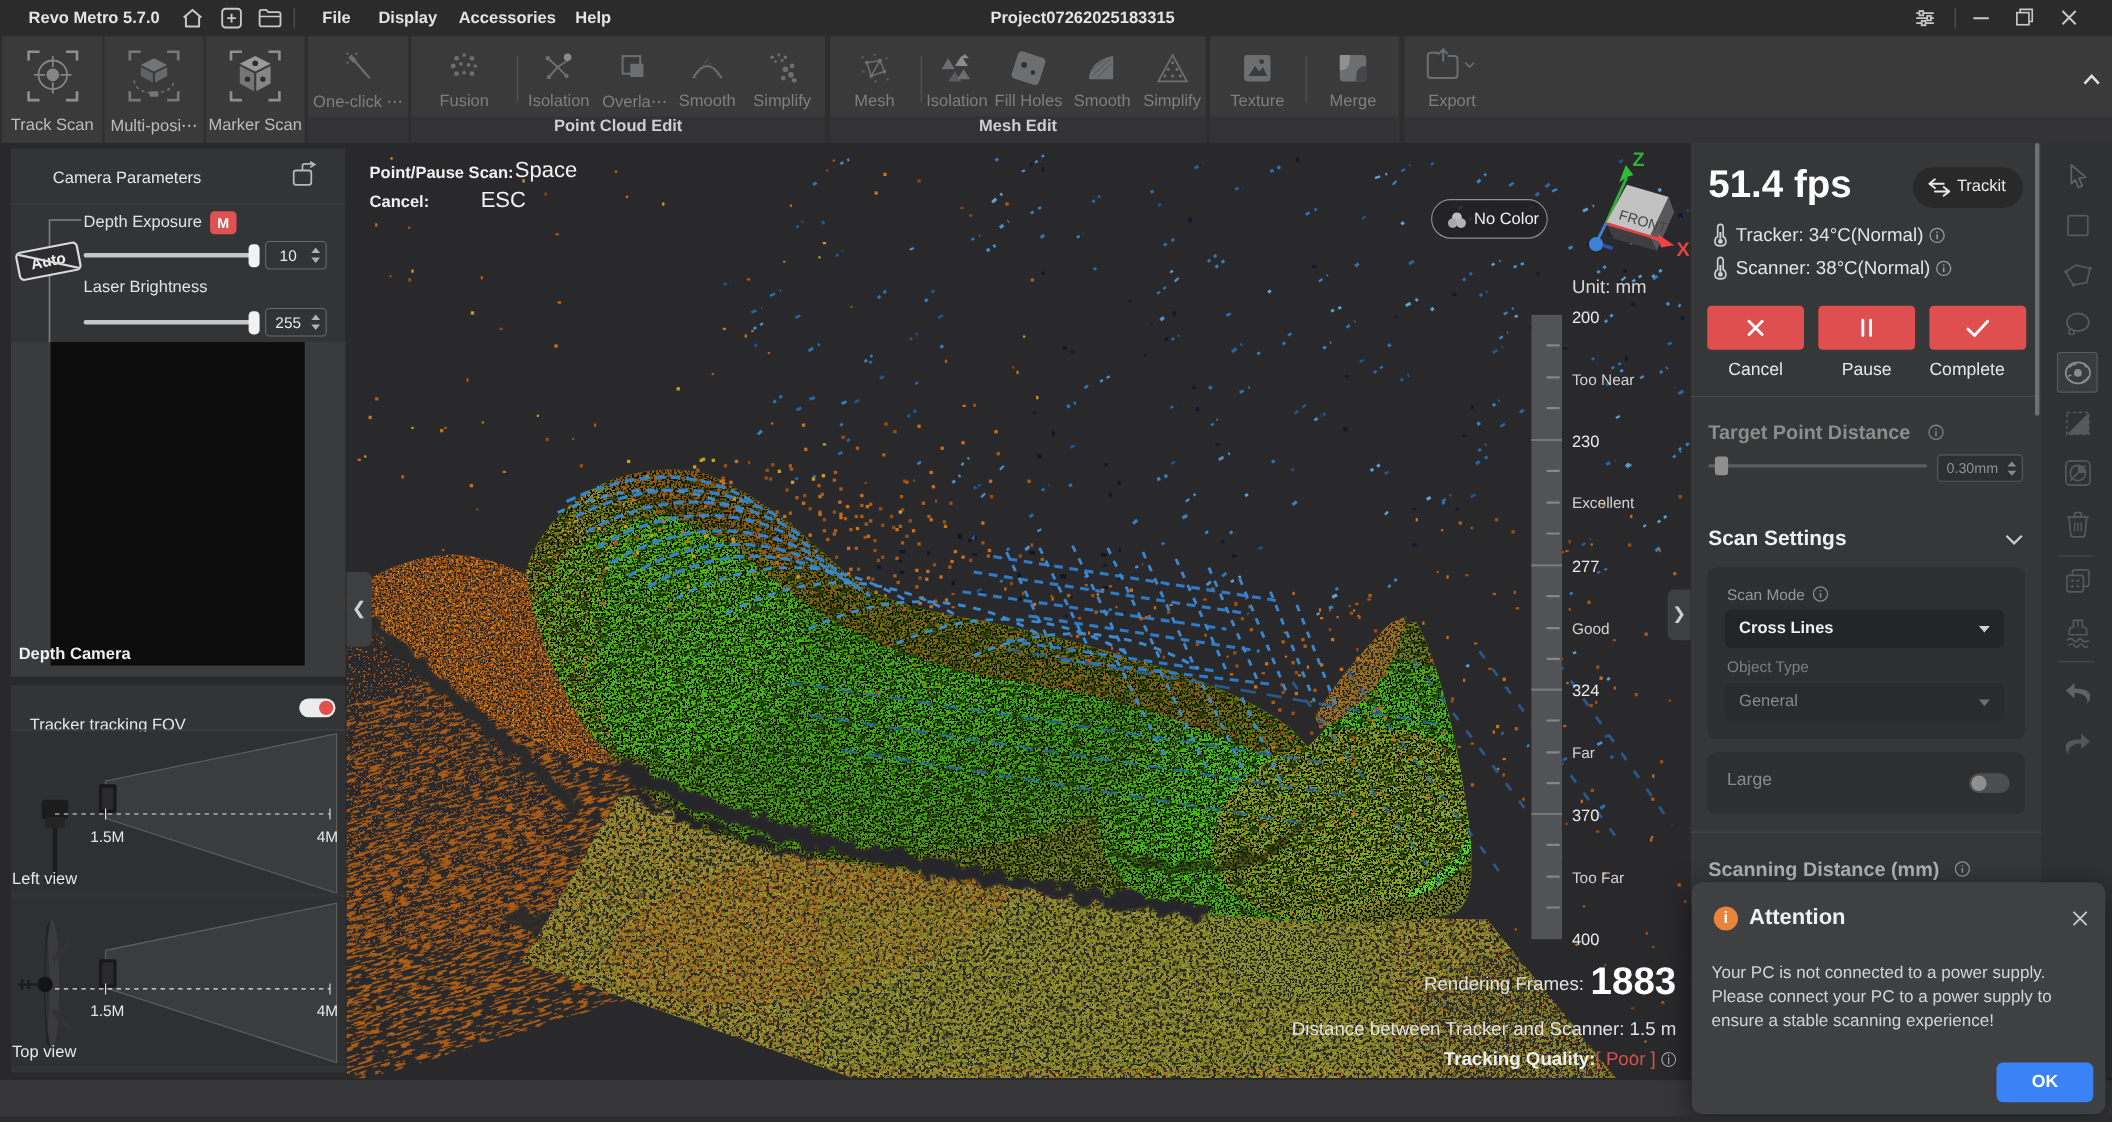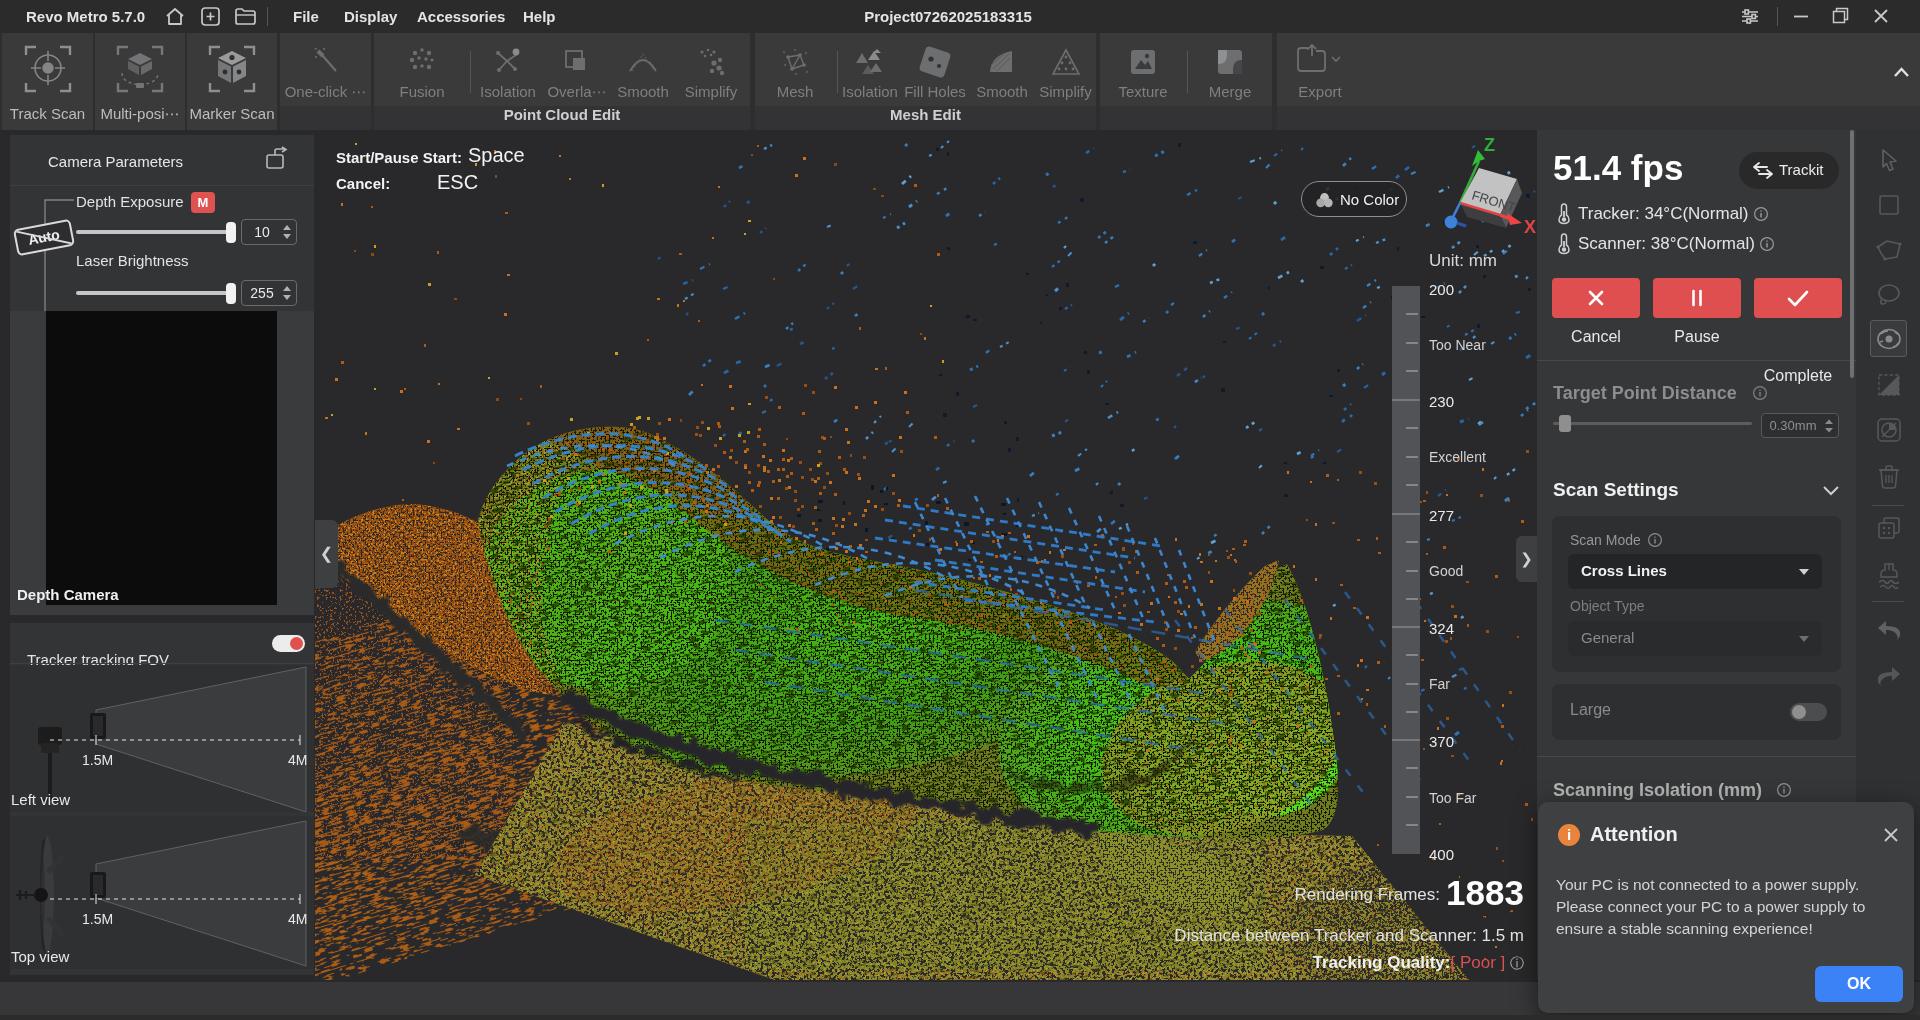--- a/index.html
+++ b/index.html
@@ -38,21 +38,21 @@
   </svg>
   <svg class="abs" style="left:234px;top:7px;" width="23" height="19" viewBox="0 0 23 19">
     <path d="M2 4 Q2 2 4 2 H8 L10 4 H19 Q21 4 21 6 V15 Q21 17 19 17 H4 Q2 17 2 15 Z" fill="none" stroke="#c8c8c8" stroke-width="1.7"></path>
     <path d="M2 8 H21" stroke="#c8c8c8" stroke-width="1.4"></path>
   </svg>
   <div class="abs" style="left:267px;top:7px;width:1px;height:19px;background:#555658;"></div>
   <div class="menu" style="left:293px;">File</div>
   <div class="menu" style="left:344px;">Display</div>
   <div class="menu" style="left:417px;">Accessories</div>
   <div class="menu" style="left:523px;">Help</div>
-  <div class="menu" style="left:828px;width:240px;text-align:center;">Project07262025183315</div>
+  <div class="menu" style="left:828px;width:240px;text-align:right;">Project07262025183315</div>
   <svg class="abs" style="left:1740px;top:7px;" width="20" height="19" viewBox="0 0 20 19">
     <g stroke="#c8c8c8" stroke-width="1.6">
       <path d="M2 5 H18 M2 9.5 H18 M2 14 H18"></path>
       <rect x="5" y="3" width="3.4" height="4" fill="#2b2b2c"></rect>
       <rect x="12" y="7.5" width="3.4" height="4" fill="#2b2b2c"></rect>
       <rect x="7" y="12" width="3.4" height="4" fill="#2b2b2c"></rect>
     </g>
   </svg>
   <div class="abs" style="left:1777px;top:7px;width:1px;height:19px;background:#555658;"></div>
   <svg class="abs" style="left:1793px;top:8px;" width="16" height="16" viewBox="0 0 16 16">
@@ -1581,21 +1581,21 @@
     <line x1="860" y1="490" x2="1000" y2="680"></line>
     <line x1="910" y1="480" x2="1050" y2="665"></line>
     <line x1="970" y1="470" x2="1105" y2="650"></line>
     <line x1="1030" y1="462" x2="1155" y2="632"></line>
     <line x1="1090" y1="456" x2="1205" y2="620"></line>
   </g>
 </g>
 </svg>
 
 
-<div class="abs" style="left:21px;top:19px;font-size:15px;font-weight:bold;color:#f2f2f2;">Start/Pause Start:</div>
+<div class="abs" style="left:21px;top:19px;font-size:15px;font-weight:bold;color:#f2f2f2;">Point/Pause Scan:</div>
 <div class="abs" style="left:153px;top:14px;font-size:20px;color:#f2f2f2;">Space</div>
 <div class="abs" style="left:21px;top:45px;font-size:15px;font-weight:bold;color:#f2f2f2;">Cancel:</div>
 <div class="abs" style="left:122px;top:41px;font-size:20px;color:#f2f2f2;">ESC</div>
 
 <div class="abs" style="left:986px;top:51px;width:106px;height:36px;border:1px solid #8f8f90;border-radius:19px;background:rgba(34,34,36,0.85);">
   <svg class="abs" style="left:12px;top:8px;" width="21" height="20" viewBox="0 0 21 20">
     <circle cx="10.5" cy="7.5" r="4.4" fill="#c0c0c0"></circle>
     <circle cx="6.7" cy="12.8" r="4.4" fill="#a8a8a8"></circle>
     <circle cx="14.3" cy="12.8" r="4.4" fill="#b4b4b4"></circle>
   </svg>
@@ -1711,21 +1711,21 @@
         <path d="M7.5 4 V18 M14.5 4 V18" stroke="#fff" stroke-width="2.6" stroke-linecap="round"></path>
       </svg>
   </div>
   <div class="abs" style="left:217px;top:148px;width:88px;height:40px;border-radius:4px;background:#e04f4f;">
     <svg class="abs" style="left:31px;top:9px;" width="26" height="22" viewBox="0 0 26 22">
         <path d="M4 12 L10 18 L22 5" stroke="#fff" stroke-width="2.6" fill="none" stroke-linecap="round" stroke-linejoin="round"></path>
       </svg>
   </div>
   <div class="abs" style="left:15px;top:198px;width:88px;text-align:center;font-size:16px;color:#e8e8e8;">Cancel</div>
   <div class="abs" style="left:116px;top:198px;width:88px;text-align:center;font-size:16px;color:#e8e8e8;">Pause</div>
-  <div class="abs" style="left:217px;top:198px;width:88px;text-align:center;font-size:16px;color:#e8e8e8;margin-top:39px;">Complete</div>
+  <div class="abs" style="left:217px;top:198px;width:88px;font-size:16px;color:#e8e8e8;">Complete</div>
 
   <div class="abs" style="left:0px;top:230px;width:319px;height:1px;background:#47484a;"></div>
 
   <div class="abs" style="left:16px;top:253px;font-size:18px;font-weight:bold;color:#8d8d8d;">Target Point Distance</div>
   <svg class="abs" style="left:215px;top:255px;" width="16" height="16" viewBox="0 0 16 16">
     <circle cx="8" cy="8" r="6.4" fill="none" stroke="#808080" stroke-width="1.2"></circle>
     <path d="M8 7 V11.5 M8 4.5 V5.8" stroke="#808080" stroke-width="1.4"></path>
   </svg>
   <div class="abs" style="left:16px;top:292px;width:199px;height:3px;border-radius:2px;background:#5c5d5e;"></div>
   <div class="abs" style="left:22px;top:285px;width:12px;height:17px;border-radius:3px;background:#8f8f90;"></div>
@@ -1764,21 +1764,21 @@
   </div>
 
   <div class="abs" style="left:15px;top:554px;width:289px;height:56px;border-radius:8px;background:#2e2f30;">
     <div class="abs" style="left:18px;top:17px;font-size:16px;color:#8a8a8a;">Large</div>
     <div class="abs" style="left:238px;top:19px;width:37px;height:18px;border-radius:9px;background:#4c4d4f;">
       <div style="position:absolute;left:2px;top:2px;width:14px;height:14px;border-radius:7px;background:#8f8f90;"></div>
     </div>
   </div>
 
   <div class="abs" style="left:0px;top:626px;width:319px;height:1px;background:#47484a;"></div>
-  <div class="abs" style="left:16px;top:650px;font-size:18px;font-weight:bold;color:#b2b2b2;">Scanning Isolation (mm)</div>
+  <div class="abs" style="left:16px;top:650px;font-size:18px;font-weight:bold;color:#b2b2b2;">Scanning Distance (mm)</div>
   <svg class="abs" style="left:239px;top:652px;" width="16" height="16" viewBox="0 0 16 16">
     <circle cx="8" cy="8" r="6.4" fill="none" stroke="#909090" stroke-width="1.2"></circle>
     <path d="M8 7 V11.5 M8 4.5 V5.8" stroke="#909090" stroke-width="1.4"></path>
   </svg>
 </div>
 
 <div id="rightstrip">
   <svg class="abs" style="left:20px;top:17px;" width="26" height="26" viewBox="0 0 26 26">
     <path d="M7 3 L20 14 L14 15 L17 22 L13.5 23.5 L10.5 16.5 L7 20 Z" fill="none" stroke="#606164" stroke-width="1.6" stroke-linejoin="round"></path>
   </svg>

